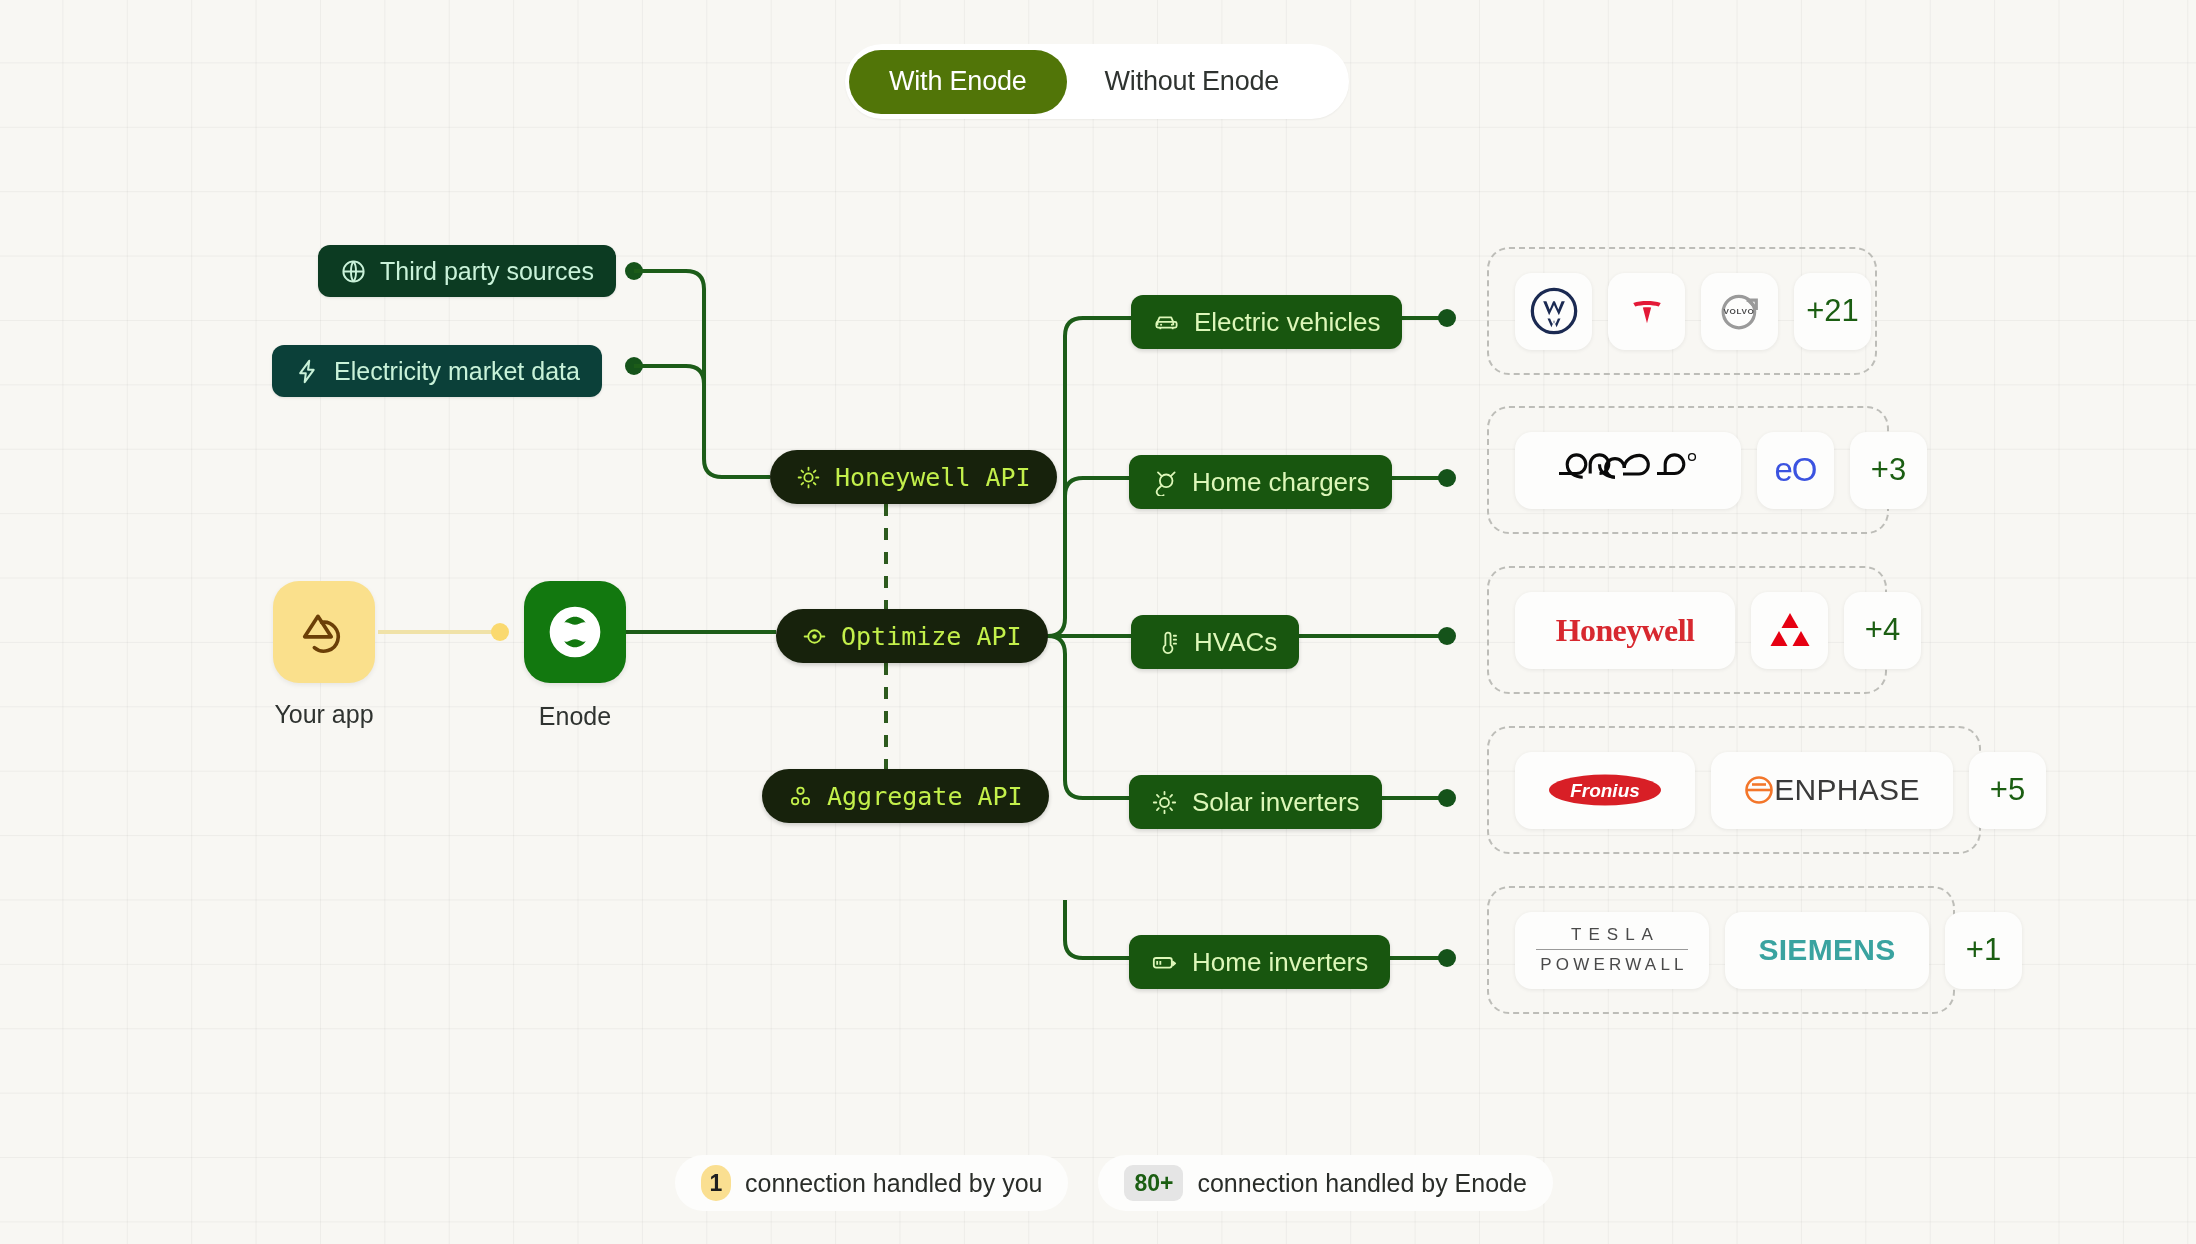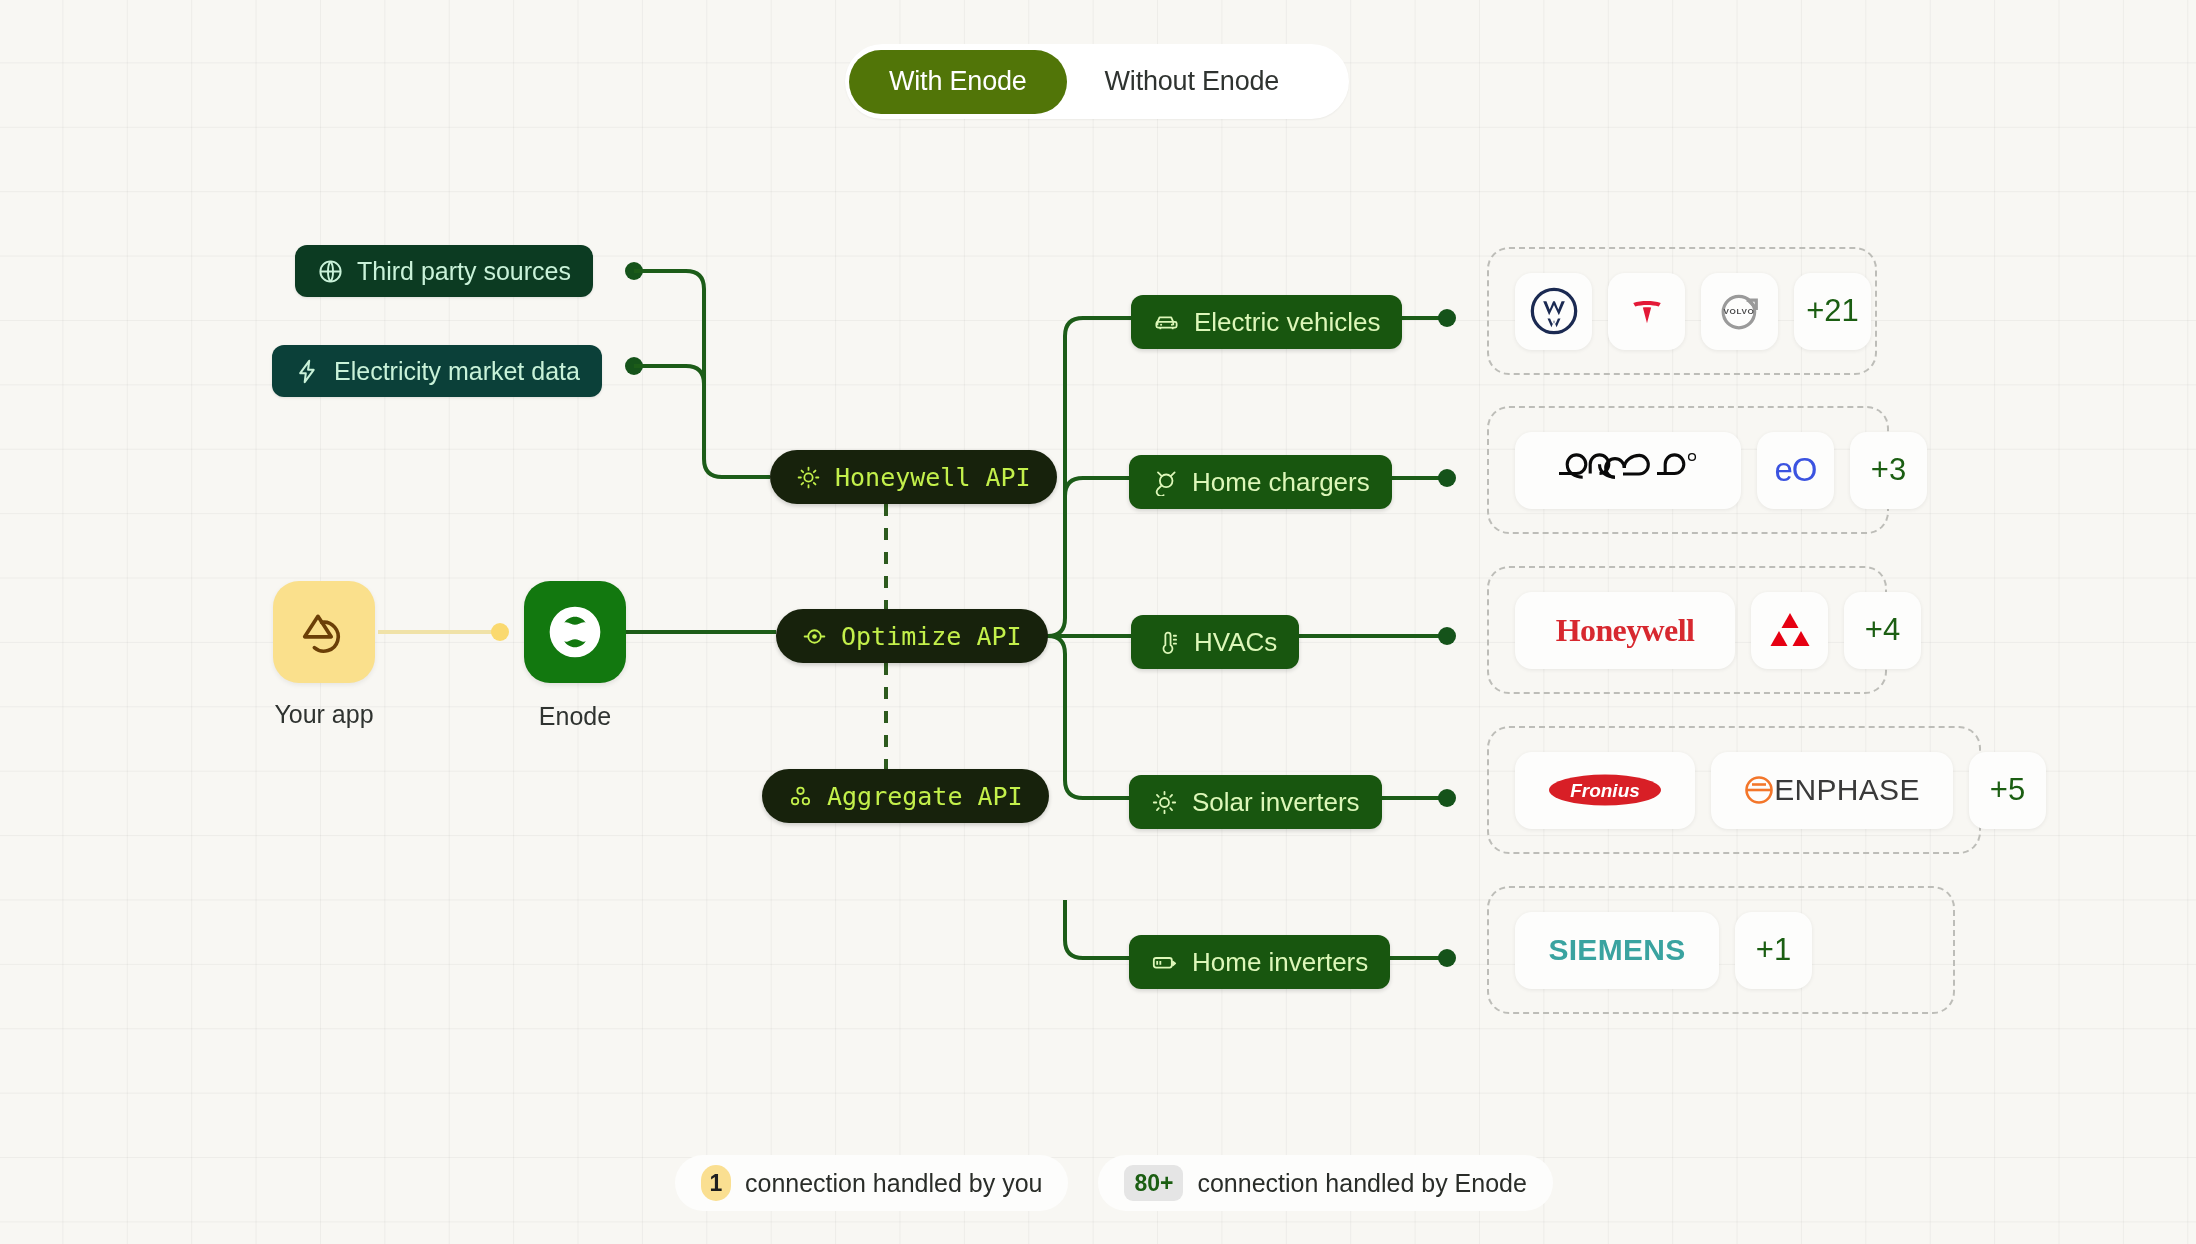--- a/index.html
+++ b/index.html
@@ -33,21 +33,21 @@
 
   
   #wires{position:absolute;left:0;top:0;width:2196px;height:1244px;pointer-events:none;}
 
   
   .src-pill{
     height:52px;border-radius:12px;display:flex;align-items:center;gap:13px;
     padding:0 22px;box-sizing:border-box;color:#c9f2d9;font-size:25px;white-space:nowrap;
     box-shadow:0 1px 3px rgba(0,0,0,0.10);
   }
-  #src-third{left:295px;top:245px;background:#0c3b22;padding-left:22px;}
+  #src-third{left:318px;top:245px;background:#0c3b22;padding-left:22px;}
   #src-market{left:272px;top:345px;background:#0b4039;}
   .src-pill svg{flex:0 0 auto;display:block;}
 
   
   .api-pill{
     height:54px;border-radius:999px;display:flex;align-items:center;gap:14px;
     padding:0 26px;box-sizing:border-box;background:#17220c;color:#c3f04b;
     font-family:"DejaVu Sans Mono", monospace;font-size:25px;white-space:nowrap;
     box-shadow:0 2px 4px rgba(0,0,0,0.18);
   }
@@ -343,20 +343,26 @@
           <path d="M3 15h24" stroke="#f3762a" stroke-width="2.6"></path>
           <path d="M8 9.5h14" stroke="#f3762a" stroke-width="2.6"></path>
         </svg>
         <span>ENPHASE</span>
       </span>
     </div>
     <div class="logo-card plus-card">+5</div>
   </div>
 
   <div id="lg-batt" class="logo-group">
+    <div class="logo-card wide" style="width:150px;">
+      <span class="wm-tesla">
+        <span class="t1">TESLA</span>
+        <span class="t2">POWERWALL</span>
+      </span>
+    </div>
     <div class="logo-card wide" style="width:160px;">
       <span class="wm-siemens">SIEMENS</span>
     </div>
     <div class="logo-card plus-card">+1</div>
   </div>
 
   <div id="legend" class="abs">
     <div class="leg-item">
       <span class="leg-badge badge-yellow">1</span>
       <span>connection handled by you</span>

